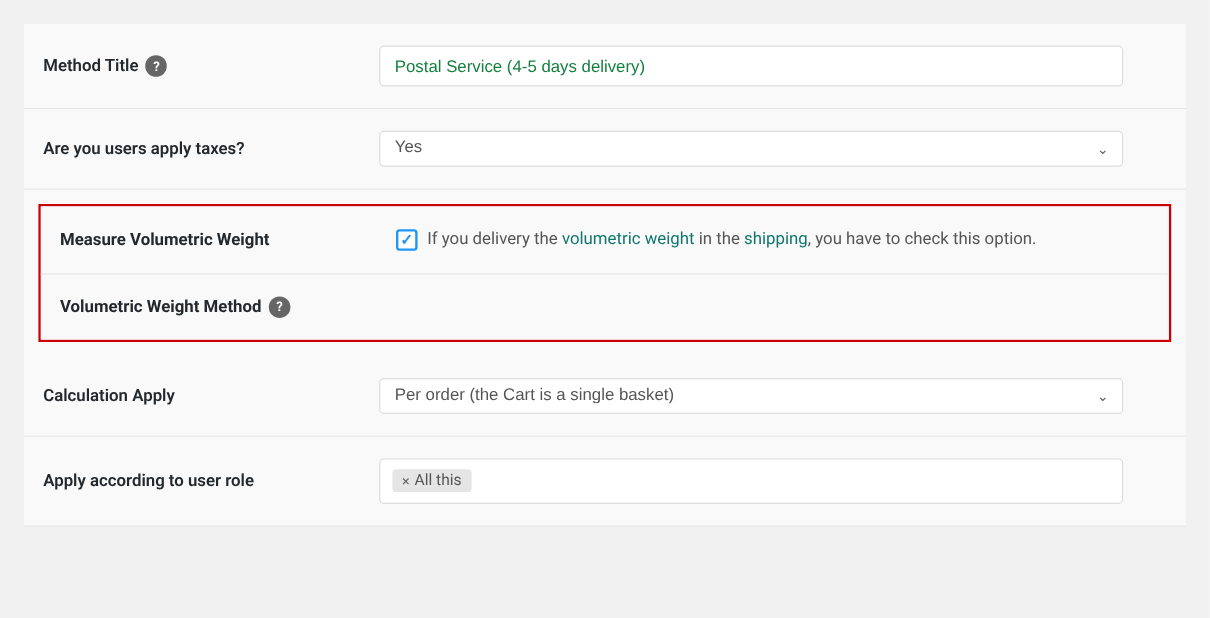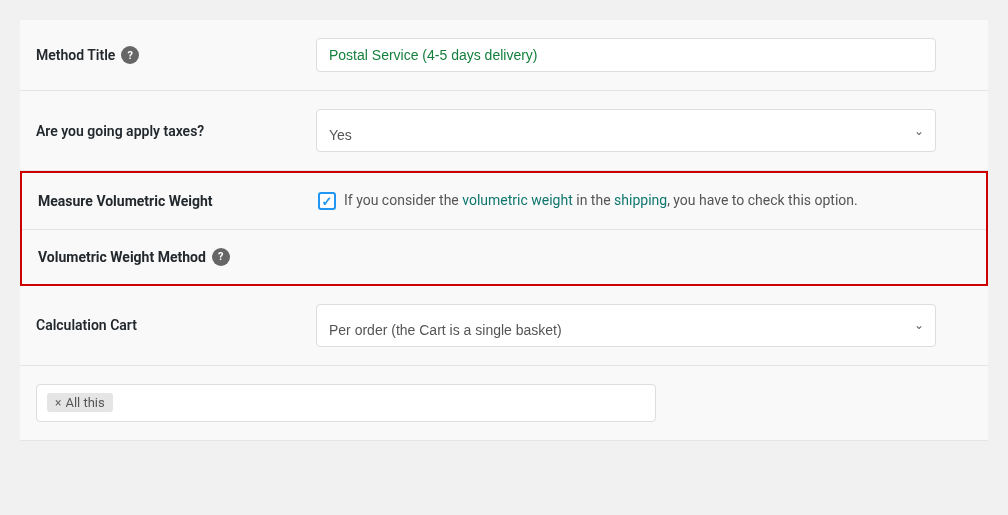--- a/index.html
+++ b/index.html
@@ -51,21 +51,21 @@
     }
     .form-input::placeholder {
       color: #aaa;
     }
     .form-select-wrap {
       position: relative;
       max-width: 620px;
     }
     .form-select {
       width: 100%;
-      padding: 17px 36px 8px 12px;
+      padding: 4px 36px 8px 12px;
       border: 1px solid #ddd;
       border-radius: 4px;
       font-size: 14px;
       color: #555;
       background: #fff;
       appearance: none;
       -webkit-appearance: none;
       cursor: pointer;
       outline: none;
     }
@@ -87,21 +87,21 @@
       border-radius: 50%;
       background: #666;
       color: #fff;
       font-size: 11px;
       font-weight: bold;
       cursor: pointer;
       flex-shrink: 0;
     }
     .highlighted-section {
       border: 2px solid #cc0000;
-      margin: 0;
+      margin: 12px;
       background: #f9f9f9;
     }
     .highlighted-section .form-row {
       border-bottom: 1px solid #e5e5e5;
     }
     .highlighted-section .form-row:last-child {
       border-bottom: none;
     }
     .checkbox-wrap {
       display: flex;
@@ -168,21 +168,21 @@
       <span>Method Title</span>
       <span class="help-icon">?</span>
     </div>
     <div class="form-control-wrap">
       <input type="text" class="form-input" value="Postal Service (4-5 days delivery)" style="">
     </div>
   </div>
 
   <div class="form-row">
     <div class="form-label">
-      <span>Are you going apply taxes?</span>
+      <span>Are you users apply taxes?</span>
     </div>
     <div class="form-control-wrap">
       <div class="form-select-wrap">
         <select class="form-select">
           <option>Yes</option>
           <option>No</option>
         </select>
         <span class="select-arrow">⌄</span>
       </div>
     </div>
@@ -193,51 +193,54 @@
     <div class="form-row">
       <div class="form-label bold">
         <span>Measure Volumetric Weight</span>
       </div>
       <div class="form-control-wrap">
         <div class="checkbox-wrap">
           <div class="checkbox-custom">
             <span class="checkmark">✓</span>
           </div>
           <span class="checkbox-label">
-            <span>If you consider the </span><span class="highlight-text">volumetric weight</span><span> in the </span><span class="highlight-text">shipping</span><span>, you have to check this option.</span>
+            <span>If you delivery the </span><span class="highlight-text">volumetric weight</span><span> in the </span><span class="highlight-text">shipping</span><span>, you have to check this option.</span>
           </span>
         </div>
       </div>
     </div>
 
     <div class="form-row">
       <div class="form-label bold">
         <span>Volumetric Weight Method</span>
         <span class="help-icon">?</span>
       </div>
     </div>
 
   </div>
 
   <div class="form-row">
     <div class="form-label">
-      <span>Calculation Cart</span>
+      <span>Calculation Apply</span>
     </div>
     <div class="form-control-wrap">
       <div class="form-select-wrap">
         <select class="form-select">
           <option>Per order (the Cart is a single basket)</option>
           <option>Per item</option>
         </select>
         <span class="select-arrow">⌄</span>
       </div>
     </div>
   </div>
 
   <div class="form-row">
+    <div class="form-label">
+      <span>Apply according to user role</span>
+    </div>
     <div class="form-control-wrap">
       <div class="tag-input-wrap">
         <span class="tag">
           <span style="cursor:pointer;color:#666;font-size:12px;">×</span>
           <span>All this</span>
         </span>
       </div>
     </div>
   </div>
 

